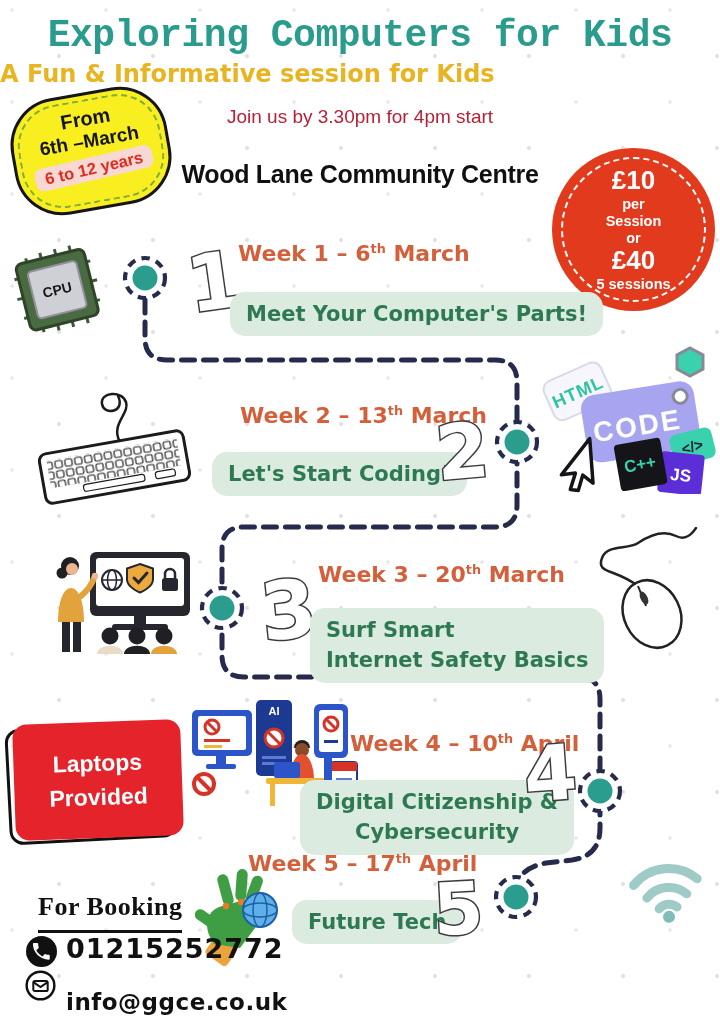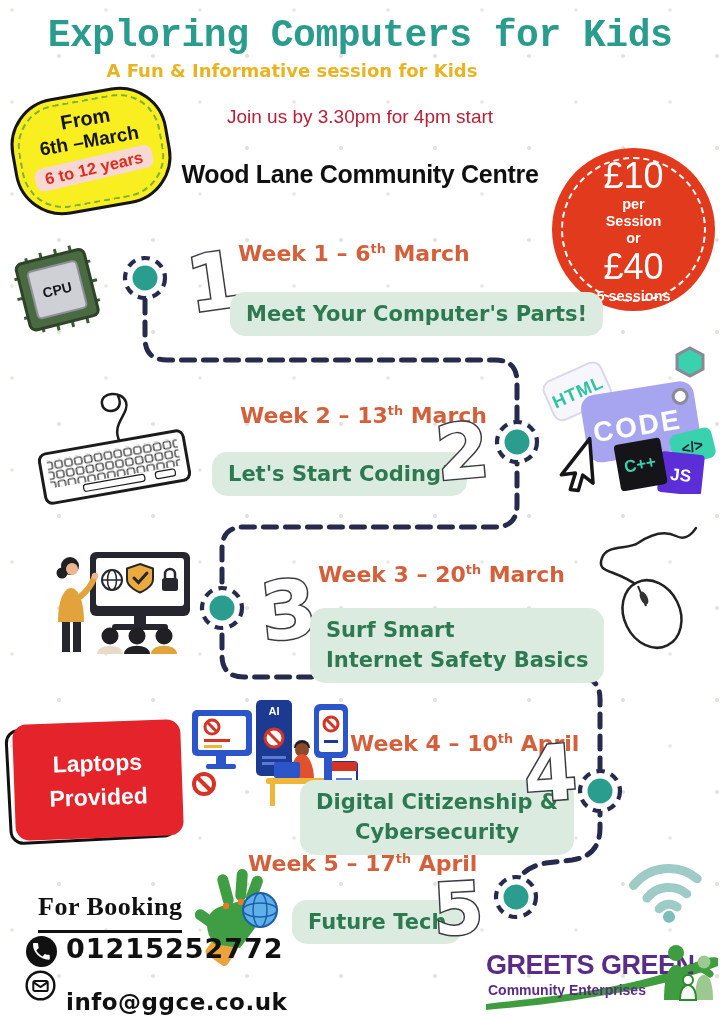--- a/index.html
+++ b/index.html
@@ -10,41 +10,41 @@
       radial-gradient(#e2e2df 1.8px, transparent 2.3px),
       radial-gradient(#e9e9e5 1.5px, transparent 2px);
     background-size:94px 92px,94px 92px;
     background-position:12px 10px,59px 56px;
   }
   .abs{position:absolute;}
   
   .title{left:0;top:14px;width:720px;text-align:center;
     font-family:Liberation Mono, monospace;font-weight:800;font-size:38px;
     letter-spacing:-.5px;color:#2a9c8d;}
-  .subtitle{left:0;top:60px;width:584px;text-align:center;
-    font-family:"DejaVu Sans",sans-serif;font-weight:700;font-size:18px;color:#e8b422;}
+  .subtitle{left:0;top:60px;width:584px;text-align:left;
+    font-family:"DejaVu Sans",sans-serif;font-weight:700;font-size:24px;color:#e8b422;}
   .join{left:150px;top:106px;width:420px;text-align:center;
     font-weight:400;font-size:19px;color:#b92038;}
   .venue{left:80px;top:152px;width:560px;text-align:center;
     font-weight:800;font-size:25px;color:#101010;letter-spacing:-.3px;margin-top:8px;}
   .address{left:80px;top:190px;width:560px;text-align:center;
     font-weight:700;font-size:14.5px;color:#1d1d1d;}
   
   .agebadge{left:12px;top:92px;width:158px;height:118px;transform:rotate(-10deg);
     background:#f9ee1f;border:3px solid #151515;border-radius:48px;box-sizing:border-box;}
   .agebadge::after{content:"";position:absolute;inset:4px;border:2px dashed #7fae3a;border-radius:42px;pointer-events:none;}
   .agebadge .l1{margin-top:12px;text-align:center;font-weight:900;font-size:20px;color:#151515;}
   .agebadge .l2{text-align:center;font-weight:900;font-size:19px;color:#151515;}
   .agepill{margin:5px auto 0;width:fit-content;background:#f7d8d2;border-radius:8px;
     padding:2px 10px;color:#e02b1f;font-weight:900;font-size:16.5px;transform:rotate(-3deg);}
   
   .price{left:552px;top:148px;width:163px;height:163px;border-radius:50%;background:#e23a1d;
     outline:2.5px dashed #ffffff;outline-offset:-11px;color:#fff;text-align:center;
     display:flex;flex-direction:column;justify-content:center;line-height:1.15;}
-  .price .big{font-size:36px;font-weight:400;}
+  .price .big{font-size:26px;font-weight:700;}
   .price .small{font-size:14.5px;font-weight:700;}
   
   .wklabel{font-family:"DejaVu Sans",sans-serif;font-weight:600;font-size:22px;color:#d4603b;white-space:nowrap;}
   .wklabel sup{font-size:58%;}
   .pill{background:#dcebdf;border-radius:15px;padding:7px 16px;width:fit-content;
     font-family:"DejaVu Sans",sans-serif;font-weight:700;font-size:21px;color:#2d7a52;line-height:1.45;white-space:nowrap;margin-top:16px;}
   .pill.center{text-align:center;}
   .num text{font-family:"DejaVu Sans",sans-serif;}
   
   .laptops{left:14px;top:722px;width:168px;height:116px;transform:rotate(-2deg);}
@@ -335,30 +335,14 @@
     <path transform="translate(3.2,3.2) scale(0.72)" fill="#fff" d="M6.6 10.8c1.5 2.9 3.8 5.2 6.7 6.7l2.2-2.2c.3-.3.7-.4 1-.2 1.1.4 2.3.6 3.6.6.6 0 1 .4 1 1V20c0 .6-.4 1-1 1C10.6 21 3 13.4 3 4c0-.6.4-1 1-1h3.6c.6 0 1 .4 1 1 0 1.2.2 2.4.6 3.6.1.3 0 .7-.2 1l-2.4 2.2z"></path>
   </svg>
   <div class="abs phone-text">01215252772</div>
   <svg class="abs" style="left:25px;top:970px" width="31" height="31" viewBox="0 0 28 28">
     <circle cx="14" cy="14" r="12.5" fill="none" stroke="#111" stroke-width="2.2"></circle>
     <rect x="7.5" y="10" width="13" height="9" rx="1.5" fill="none" stroke="#111" stroke-width="1.8"></rect>
     <path d="M7.5 11 L14 15.5 L20.5 11" fill="none" stroke="#111" stroke-width="1.8"></path>
   </svg>
   <div class="abs email-text">info@ggce.co.uk</div>
 
-  <div class="abs logo">
-    <svg style="position:absolute;left:0;top:0" width="232" height="70" viewBox="0 0 232 70">
-      <path d="M0 60 C 70 52 150 44 210 18 C 220 14 228 12 232 14 L232 22 C 190 40 100 58 0 66 z" fill="#3f9d3f"></path>
-    </svg>
-    <div class="logo-name">GREETS GREEN</div>
-    <div class="logo-tag">Community Enterprises</div>
-    <svg style="position:absolute;right:2px;top:0" width="56" height="62" viewBox="0 0 56 62">
-      <circle cx="16" cy="9" r="8" fill="#3f9d3f"></circle>
-      <path d="M4 56 C4 30 10 21 16 21 C22 21 28 30 28 56 z" fill="#3f9d3f"></path>
-      <path d="M24 26 C34 21 42 23 50 30" stroke="#3f9d3f" stroke-width="7" fill="none" stroke-linecap="round"></path>
-      <circle cx="44" cy="18" r="6.5" fill="#9cc98f"></circle>
-      <path d="M35 56 C35 38 39 31 44 31 C49 31 53 38 53 56 z" fill="#9cc98f"></path>
-      <circle cx="28" cy="36" r="5" fill="#fff" stroke="#2f8a2f" stroke-width="2"></circle>
-      <path d="M20 56 C20 45 24 41 28 41 C32 41 36 45 36 56 z" fill="#fff" stroke="#2f8a2f" stroke-width="2"></path>
-    </svg>
-  </div>
 
 </div>
 
 </body></html>

